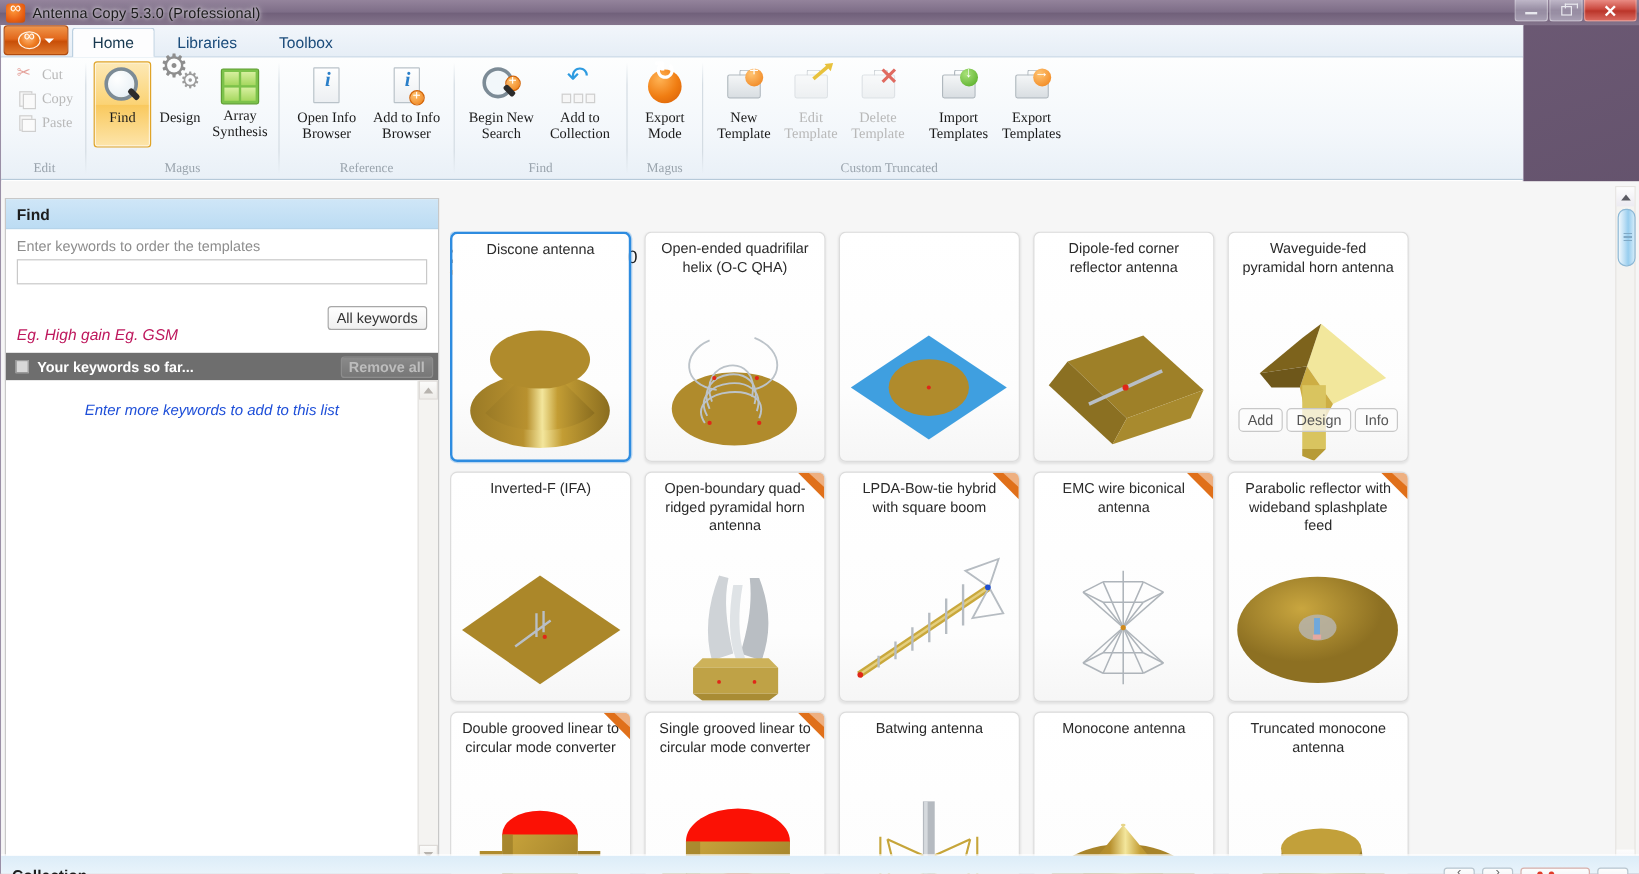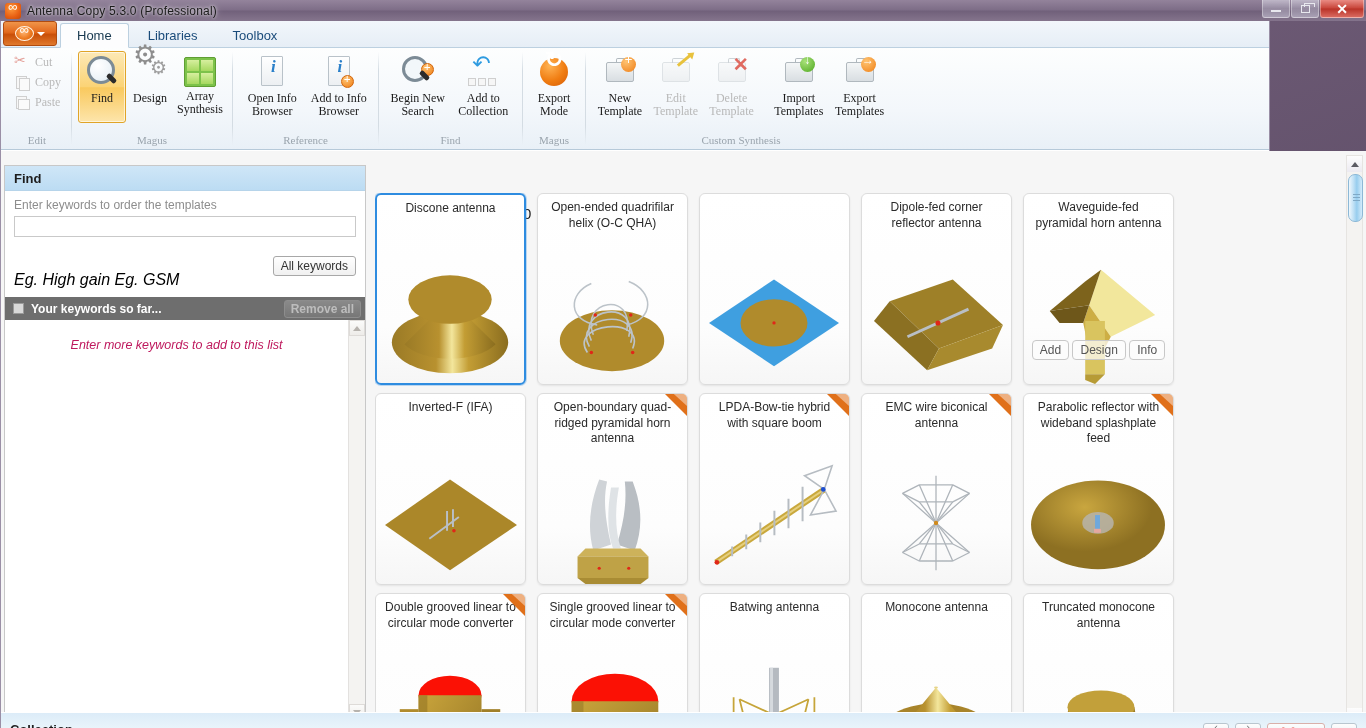--- a/index.html
+++ b/index.html
@@ -212,21 +212,21 @@
     font-size: 13px; font-weight: bold; color: #1d1d1d;
     border-bottom: 1px solid #b6d4ea;
   }
   #find-hint { font-size: 12px; color: #8d8d8d; padding: 7px 9px 4px 9px; }
   #kw-input {
     margin: 0 9px; height: 21px; border: 1px solid #c9c9c9; background: #fff;
     font-size: 12px; padding: 0 4px; font-family: "Liberation Sans", sans-serif;
     outline: none;
   }
   #kw-row { display:flex; align-items:center; justify-content:space-between; padding: 6px 9px 0 9px; }
-  #kw-eg { font-size: 16px; font-style: italic; color: #000000; margin-top: 28px; }
+  #kw-eg { font-size: 13px; font-style: italic; color: #be185d; margin-top: 28px; }
   #allkw {
     font-size: 12px; color:#333; padding: 2px 7px;
     border: 1px solid #a8a8a8; border-radius: 3px;
     background: linear-gradient(180deg,#ffffff 0%,#f0f0f0 100%);
   }
   #kwbar {
     margin-top: 8px; height: 23px; background: #6e6e6e;
     display:flex; align-items:center; justify-content:space-between; padding: 0 4px 0 8px;
     color:#fff; font-size: 12px; font-weight: bold;
   }
@@ -234,21 +234,21 @@
   #kwbar .chk { width:11px; height:11px; background:#d8d8d8; border:1px solid #9a9a9a; }
   #removeall {
     font-size: 12px; color:#bdbdbd; padding: 1px 6px; border:1px solid #8d8d8d; border-radius:3px;
     background: linear-gradient(180deg,#8a8a8a 0%,#777777 100%);
   }
   #kwlist {
     flex: 1; position: relative; background: #fff; display: flex;
   }
   #kwlist .placeholder {
     flex:1; text-align:center; padding-top: 18px;
-    font-size: 12.5px; font-style: italic; color:#be185d;
+    font-size: 12.5px; font-style: italic; color:#1d4ed8;
   }
   .vscroll {
     width: 17px; background: #f4f3f1; border-left: 1px solid #e3e1df;
     display: flex; flex-direction: column; justify-content: space-between;
   }
   .vscroll .arrow {
     height: 16px; display:flex; align-items:center; justify-content:center;
     background: linear-gradient(180deg,#fbfbfa 0%,#eeece9 100%);
     border: 1px solid #dedbd8;
   }
@@ -528,21 +528,21 @@
           <span class="lbl">Import Templates</span>
         </div>
         <div class="bigbtn wide">
           <span class="bi">
               <span class="ico-case"></span>
               <span class="badge-r orange"></span>
             </span>
           <span class="lbl">Export Templates</span>
         </div>
       </div>
-      <div class="rgroup-label">Custom Synthesis</div>
+      <div class="rgroup-label">Custom Truncated</div>
     </div>
   </div>
 
   <div id="main">
 
     <div id="findpanel">
       <div id="find-header">Find</div>
       <div id="find-hint">Enter keywords to order the templates</div>
       <input id="kw-input" type="text" placeholder="" style="">
       <div id="kw-row">

